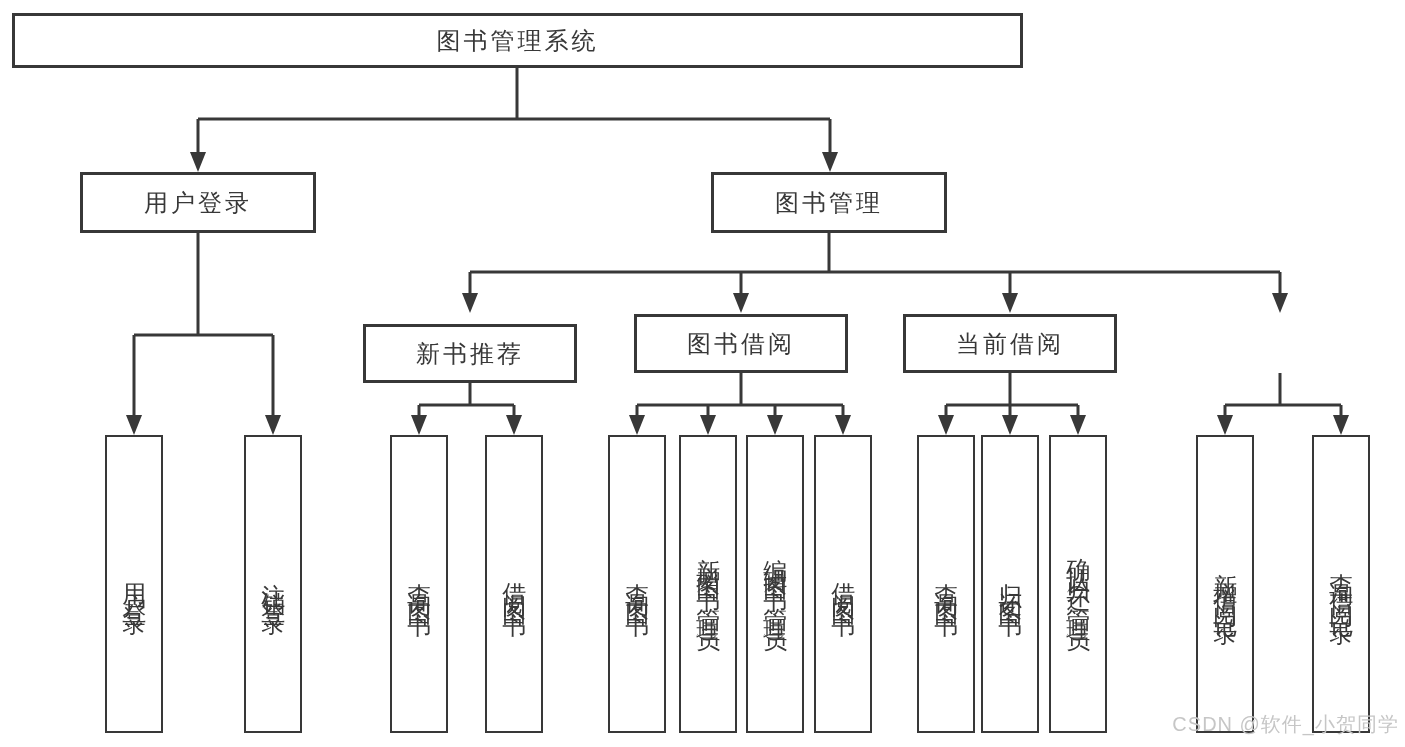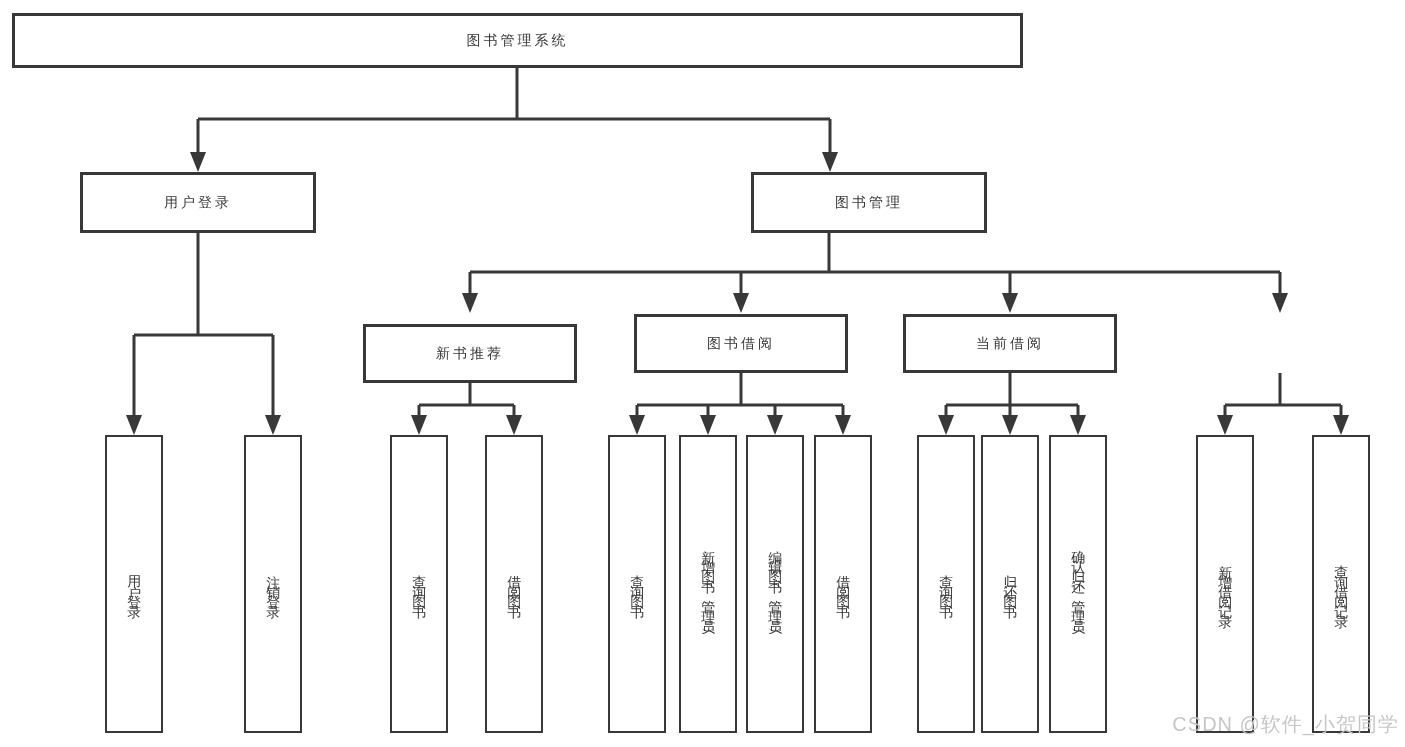--- a/index.html
+++ b/index.html
@@ -19,41 +19,41 @@
   }
   .box {
     position: absolute;
     box-sizing: border-box;
     background: #ffffff;
     border: 3px solid #383838;
     display: flex;
     align-items: center;
     justify-content: center;
     color: #383838;
-    font-size: 14px;
+    font-size: 24px;
     z-index: 2;
   }
   .box .h-label {
     letter-spacing: 3px;
     white-space: nowrap;
   }
   .leaf {
     border-width: 2.5px;
   }
   .leaf .v-label {
     writing-mode: vertical-rl;
     text-orientation: mixed;
     letter-spacing: 10px;
     line-height: 1.1;
     white-space: nowrap;
   }
   
   #root-box  { left: 12px;   top: 13px;  width: 1011px; height: 55px; }
   #l2-login  { left: 80px;   top: 172px; width: 236px;  height: 61px; }
-  #l2-mgmt   { left: 711px;  top: 172px; width: 236px;  height: 61px; margin-left: 40px; }
+  #l2-mgmt   { left: 711px;  top: 172px; width: 236px;  height: 61px; }
   #l3-newbook{ left: 363px;  top: 314px; width: 214px;  height: 59px; margin-top: 10px; }
   #l3-borrow { left: 634px;  top: 314px; width: 214px;  height: 59px; }
   #l3-current{ left: 903px;  top: 314px; width: 214px;  height: 59px; }
   #l3-records{ left: 1173px; top: 314px; width: 214px;  height: 59px; }
   .leaf { top: 435px; width: 58px; height: 298px; }
   #lf-userlogin { left: 105px; }
   #lf-logout    { left: 244px; }
   #lf-query1    { left: 390px; }
   #lf-borrow1   { left: 485px; }
   #lf-query2    { left: 608px; }

